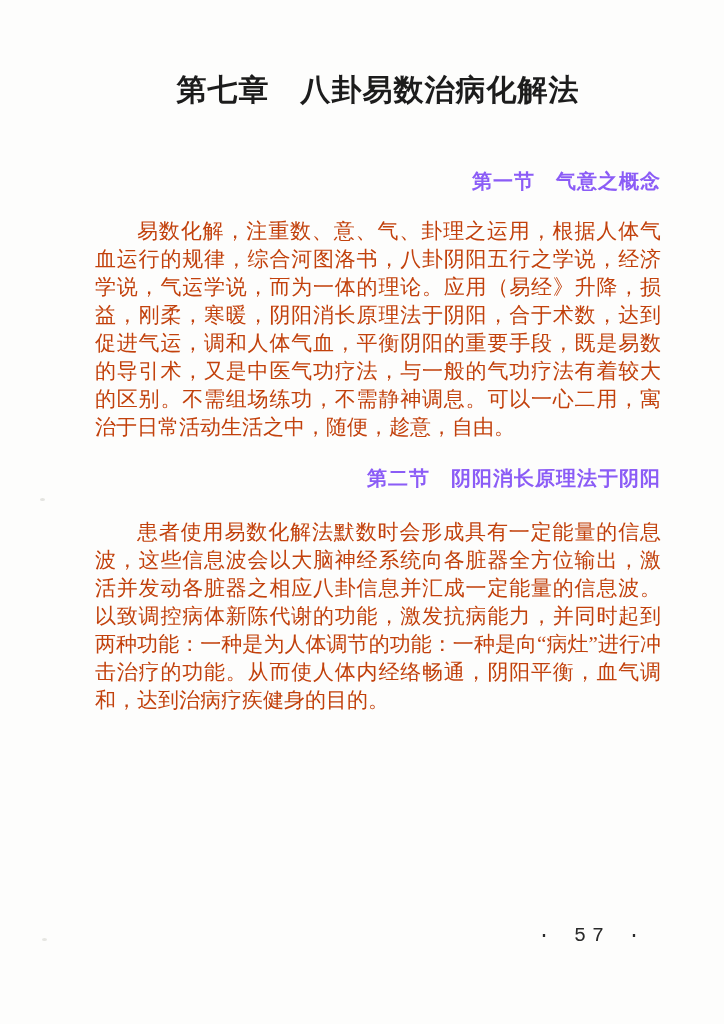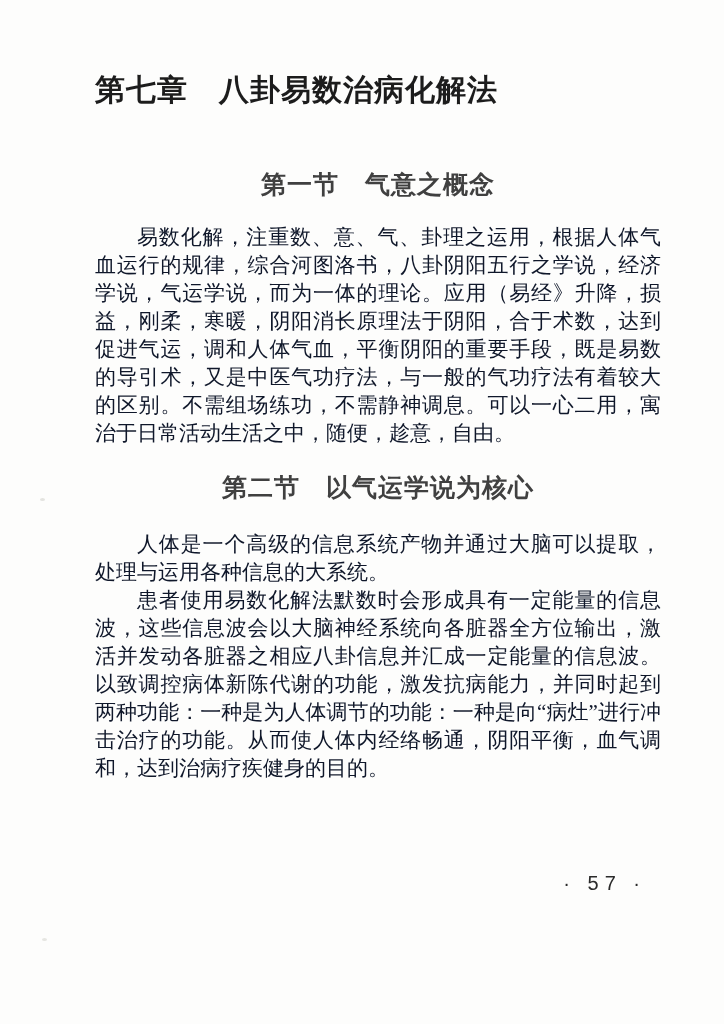--- a/index.html
+++ b/index.html
@@ -21,55 +21,55 @@
     left: 95px;
     top: 0;
     width: 566px;
   }
   .chapter-title {
     margin: 70px 0 0 0;
     font-family: "Liberation Sans", "DejaVu Sans", sans-serif;
     font-weight: 700;
     font-size: 30px;
     letter-spacing: 1px;
-    text-align: left;
+    text-align: center;
     color: #1c1c1c;
     white-space: nowrap;
   }
   .section-title {
     font-family: "Liberation Sans", "DejaVu Sans", sans-serif;
     font-weight: 700;
-    font-size: 25px;
+    font-size: 20px;
     letter-spacing: 1px;
-    text-align: center;
-    color: #404040;
+    text-align: right;
+    color: #8b5cf6;
     white-space: nowrap;
   }
   .section-title.first {
     margin: 57px 0 22px 0;
   }
   .section-title.second {
     margin: 24px 0 26px 0;
   }
   .body-text p {
     margin: 0;
     font-family: "Liberation Serif", "DejaVu Serif", serif;
     font-size: 21px;
     line-height: 28px;
     text-align: justify;
     text-justify: inter-character;
     text-indent: 2em;
-    color: #0f172a;
+    color: #c2410c;
     word-break: break-all;
   }
   .page-number {
     position: absolute;
     right: 78px;
-    top: 872px;
-    font-family: Liberation Sans, sans-serif;
+    top: 924px;
+    font-family: Liberation Mono, monospace;
     font-size: 20px;
     letter-spacing: 6px;
     color: #2a2a2a;
     margin-left: 24px;
   }
   
   .scan-speck-1 {
     position: absolute;
     left: 40px;
     top: 498px;
@@ -97,22 +97,21 @@
 
   <div class="content">
     <h1 class="chapter-title">第七章　八卦易数治病化解法</h1>
 
     <h2 class="section-title first">第一节　气意之概念</h2>
 
     <div class="body-text">
       <p>易数化解，注重数、意、气、卦理之运用，根据人体气血运行的规律，综合河图洛书，八卦阴阳五行之学说，经济学说，气运学说，而为一体的理论。应用（易经》升降，损益，刚柔，寒暖，阴阳消长原理法于阴阳，合于术数，达到促进气运，调和人体气血，平衡阴阳的重要手段，既是易数的导引术，又是中医气功疗法，与一般的气功疗法有着较大的区别。不需组场练功，不需静神调息。可以一心二用，寓治于日常活动生活之中，随便，趁意，自由。</p>
     </div>
 
-    <h2 class="section-title second">第二节　以气运学说为核心</h2>
+    <h2 class="section-title second">第二节　阴阳消长原理法于阴阳</h2>
 
     <div class="body-text">
-      <p>人体是一个高级的信息系统产物并通过大脑可以提取，处理与运用各种信息的大系统。</p>
       <p>患者使用易数化解法默数时会形成具有一定能量的信息波，这些信息波会以大脑神经系统向各脏器全方位输出，激活并发动各脏器之相应八卦信息并汇成一定能量的信息波。以致调控病体新陈代谢的功能，激发抗病能力，并同时起到两种功能：一种是为人体调节的功能：一种是向“病灶”进行冲击治疗的功能。从而使人体内经络畅通，阴阳平衡，血气调和，达到治病疗疾健身的目的。</p>
     </div>
   </div>
 
   <div class="page-number">· 57 ·</div>
 </div>
 
 </body></html>

